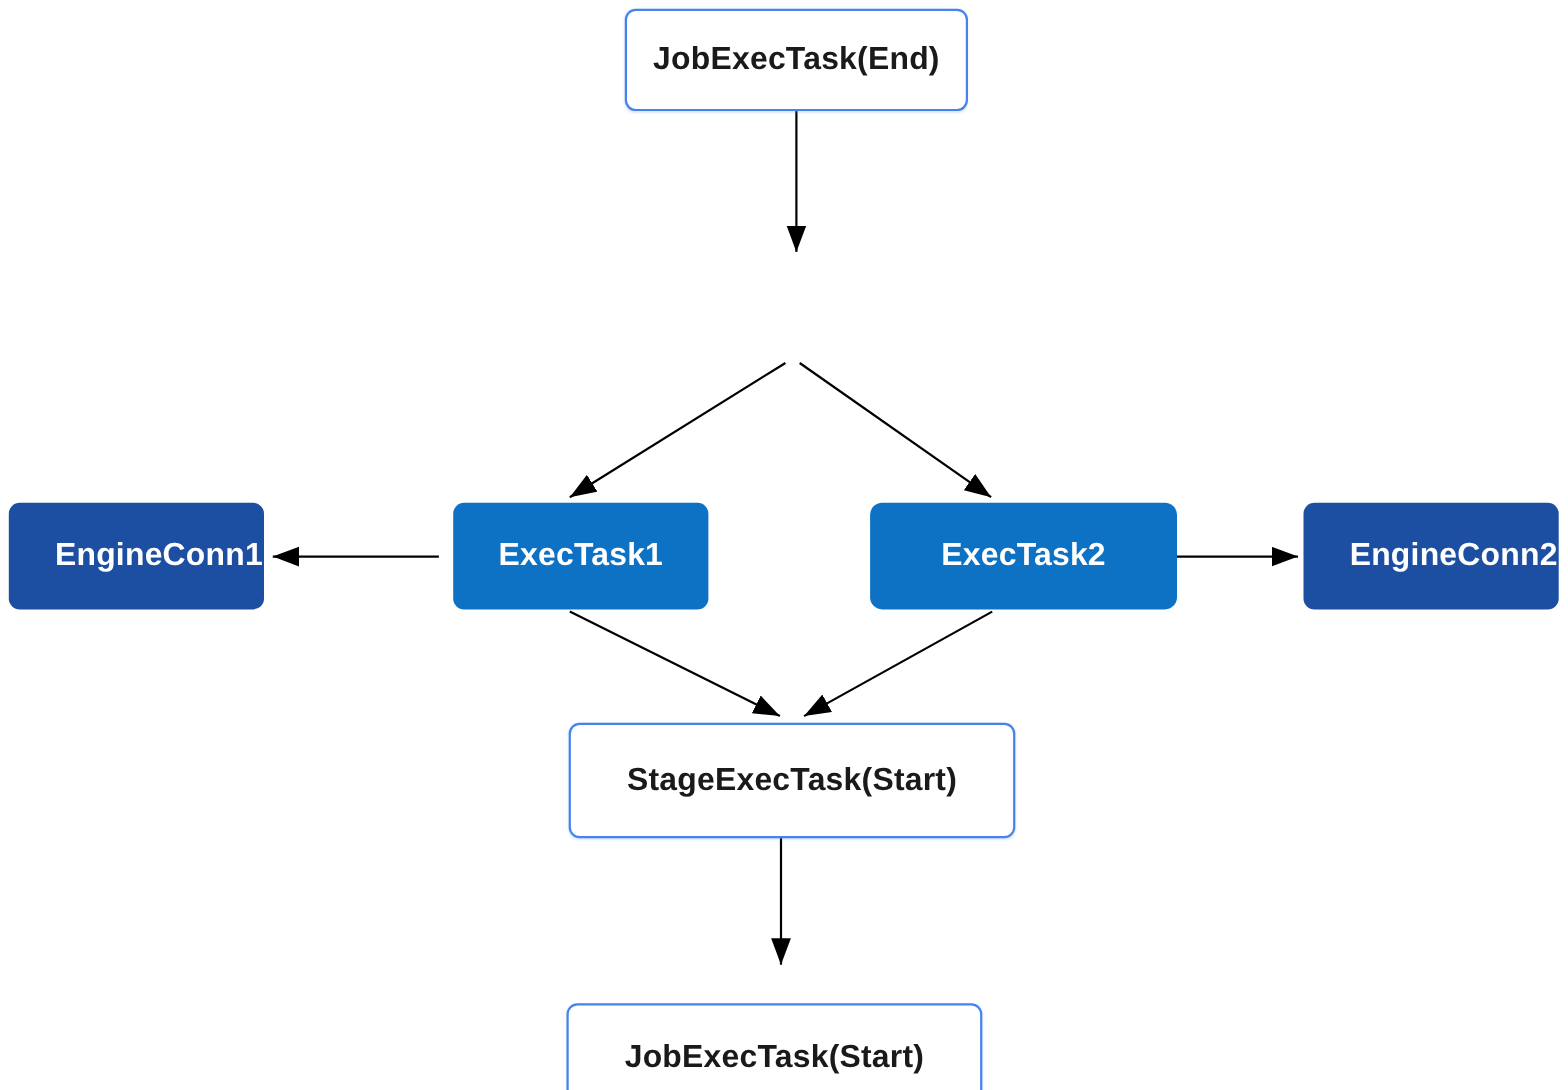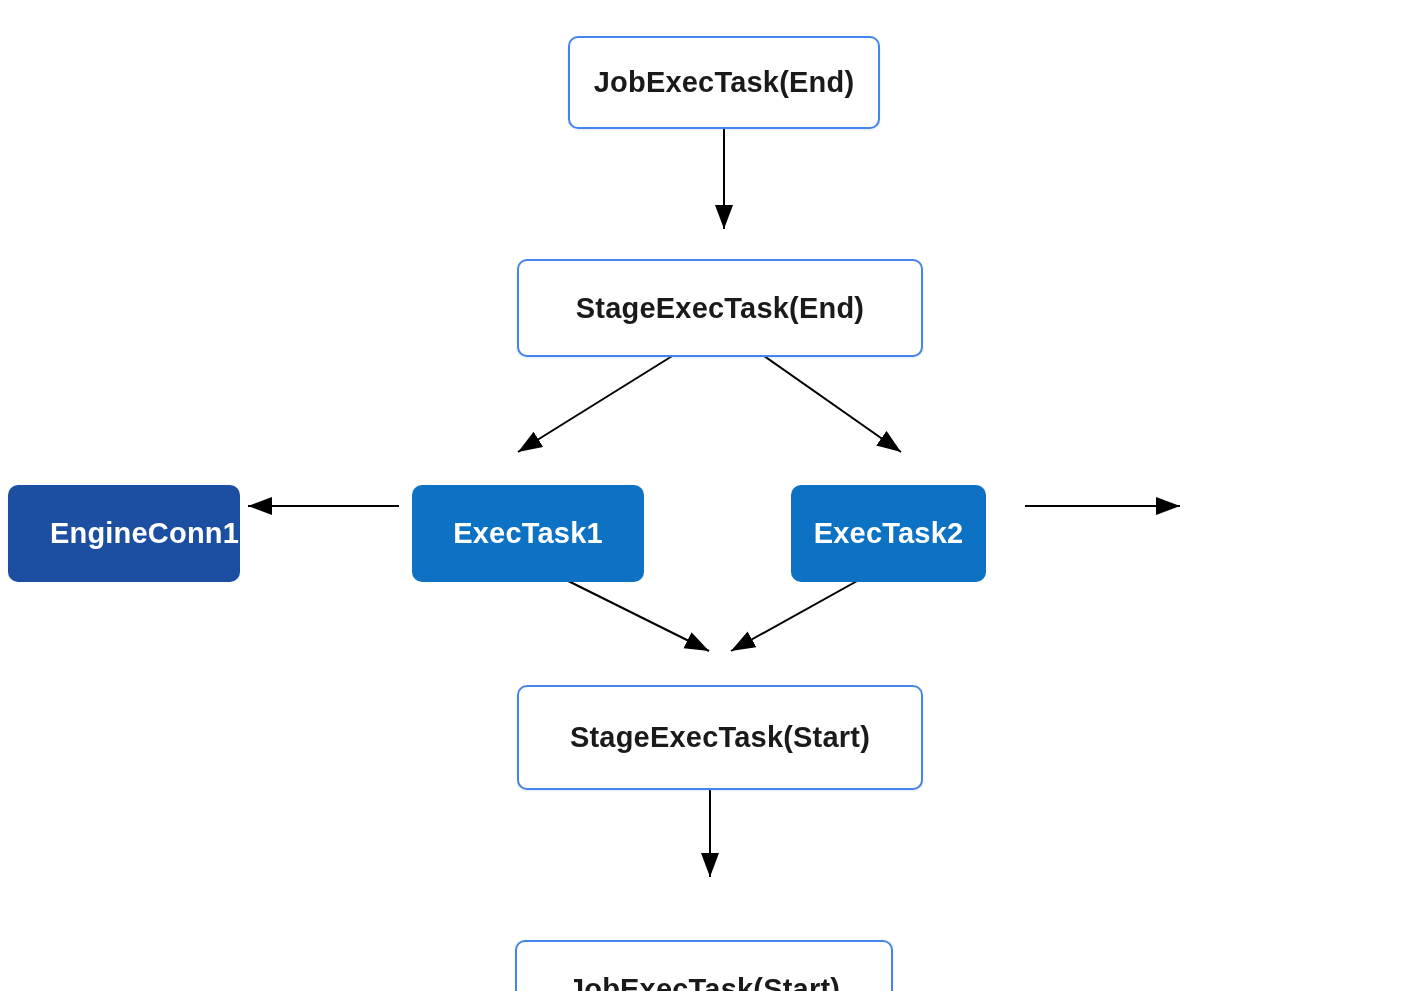--- a/index.html
+++ b/index.html
@@ -37,21 +37,20 @@
     position: absolute;
     display: flex;
     align-items: center;
     justify-content: center;
     text-align: left;
     font-weight: bold;
     font-size: 29px;
     letter-spacing: 0.2px;
     border-radius: 10px;
     cursor: default;
-    margin-top: 28px;
   }
   .node.outline {
     background: var(--outline-fill);
     border: 2px solid var(--outline-border);
     color: var(--outline-text);
     box-shadow: 0 1px 2px rgba(120,160,220,0.25);
   }
   .node.exec {
     background: var(--exec-fill);
     color: var(--filled-text);
@@ -59,21 +58,21 @@
   .node.engine {
     background: var(--engine-fill);
     color: var(--filled-text);
     padding-left: 41px;
   }
   
   #node-job-end     { left: 568px;  top: 8px;   width: 312px; height: 93px; }
   #node-stage-end   { left: 517px;  top: 231px; width: 406px; height: 98px; }
   #node-engine1     { left: 8px;    top: 457px; width: 232px; height: 97px; }
   #node-exec1       { left: 412px;  top: 457px; width: 232px; height: 97px; }
-  #node-exec2       { left: 791px;  top: 457px; width: 195px; height: 97px; }
+  #node-exec2       { left: 791px;  top: 457px; width: 279px; height: 97px; border-radius: 11px; }
   #node-engine2     { left: 1185px; top: 457px; width: 232px; height: 97px; }
   #node-stage-start { left: 517px;  top: 657px; width: 406px; height: 105px; }
   #node-job-start   { left: 515px;  top: 912px; width: 378px; height: 98px; }
 </style>
 </head>
 <body>
 
 <div class="canvas">
 
   <svg class="edges" viewBox="0 0 1425 991">
@@ -89,36 +88,36 @@
     <line x1="1025" y1="506" x2="1180" y2="506" marker-end="url(#arrowhead)"></line>
     <line x1="518" y1="556" x2="709" y2="651" marker-end="url(#arrowhead)"></line>
     <line x1="902" y1="556" x2="731" y2="651" marker-end="url(#arrowhead)"></line>
     <line x1="710" y1="755" x2="710" y2="877" marker-end="url(#arrowhead)"></line>
   </svg>
 
   <div class="node outline" id="node-job-end">
     <span>JobExecTask(End)</span>
   </div>
 
-  <div class="node outline" id="node-stage-end">
-    <span>StageExecTask(End)</span>
-  </div>
 
   <div class="node engine" id="node-engine1">
     <span>EngineConn1</span>
   </div>
 
   <div class="node exec" id="node-exec1">
     <span>ExecTask1</span>
   </div>
 
   <div class="node exec" id="node-exec2">
     <span>ExecTask2</span>
   </div>
 
+  <div class="node engine" id="node-engine2">
+    <span>EngineConn2</span>
+  </div>
 
   <div class="node outline" id="node-stage-start">
     <span>StageExecTask(Start)</span>
   </div>
 
   <div class="node outline" id="node-job-start">
     <span>JobExecTask(Start)</span>
   </div>
 
 </div>

